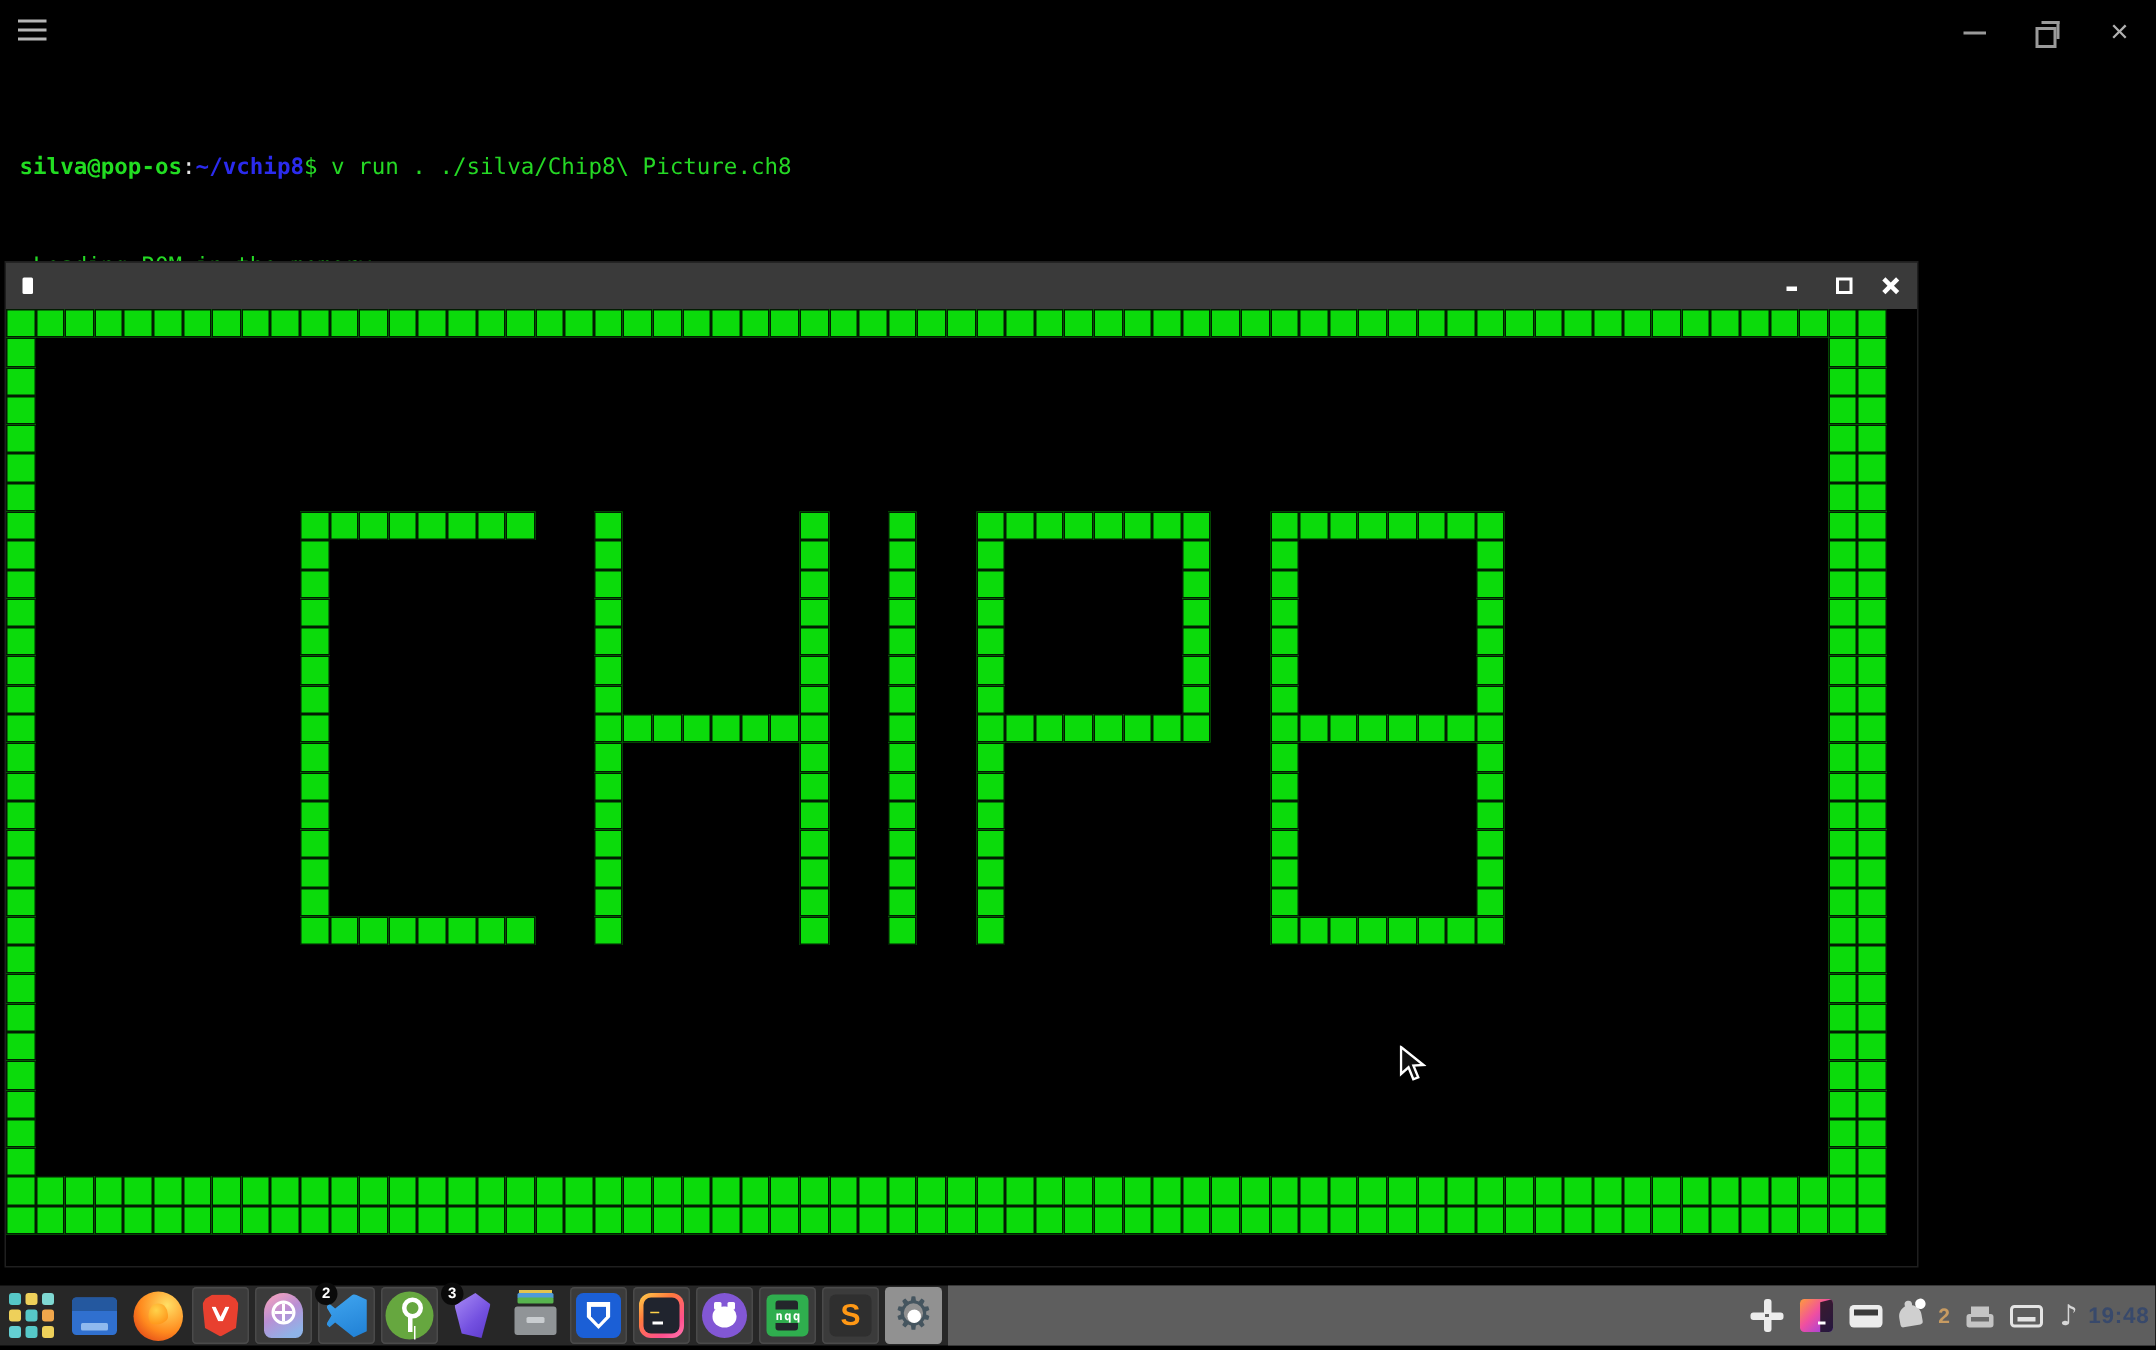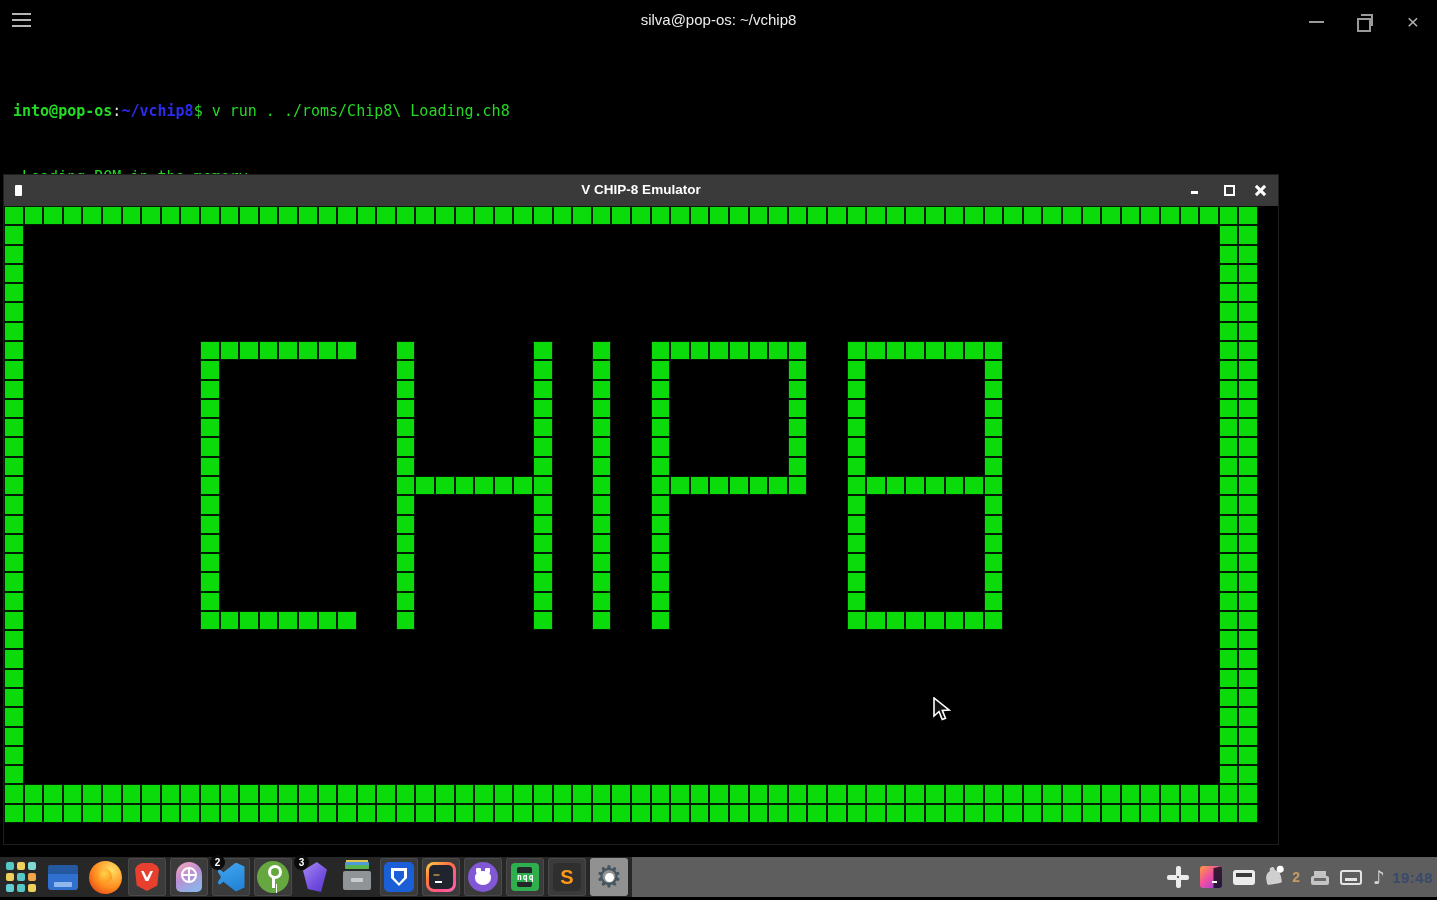--- a/index.html
+++ b/index.html
@@ -134,38 +134,36 @@
 </style>
 </head>
 <body>
 
 <div class="top-header">
   <div class="hamburger">
       <span></span>
       <span></span>
       <span></span>
     </div>
-  <div class="top-title">silva@pop-os: ~/vchip8</div>
   <div class="win-btn wb-min"></div>
   <div class="win-btn wb-rest"></div>
   <div class="win-btn wb-close">×</div>
 </div>
 
 <div class="term">
-  <div><span class="t-user">into@pop-os</span><span class="t-sep">:</span><span class="t-path">~/vchip8</span><span class="t-green">$</span><span class="t-cmd">v run . ./roms/Chip8\ Loading.ch8</span></div>
+  <div><span class="t-user">silva@pop-os</span><span class="t-sep">:</span><span class="t-path">~/vchip8</span><span class="t-green">$</span><span class="t-cmd">v run . ./silva/Chip8\ Picture.ch8</span></div>
   <div class="t-green"> Loading ROM in the memory...</div>
   <div>&nbsp;</div>
   <div class="t-green"> ROM successfully loaded into memory!</div>
   <div class="t-cursor">_</div>
 </div>
 
 <div class="emu">
   <div class="emu-titlebar">
     <div class="emu-appicon"></div>
-    <div class="emu-title">V CHIP-8 Emulator</div>
     <div class="emu-btn eb-min"></div>
     <div class="emu-btn eb-max"></div>
     <div class="emu-btn eb-close"></div>
   </div>
   <div class="chip8-grid" style="grid-template-columns: repeat(64, 1fr); grid-template-rows: repeat(32, 1fr);">
       <div class="px on" style="background: rgb(11, 219, 11);"></div>
       <div class="px on" style="background: rgb(11, 219, 11);"></div>
       <div class="px on" style="background: rgb(11, 219, 11);"></div>
       <div class="px on" style="background: rgb(11, 219, 11);"></div>
       <div class="px on" style="background: rgb(11, 219, 11);"></div>

